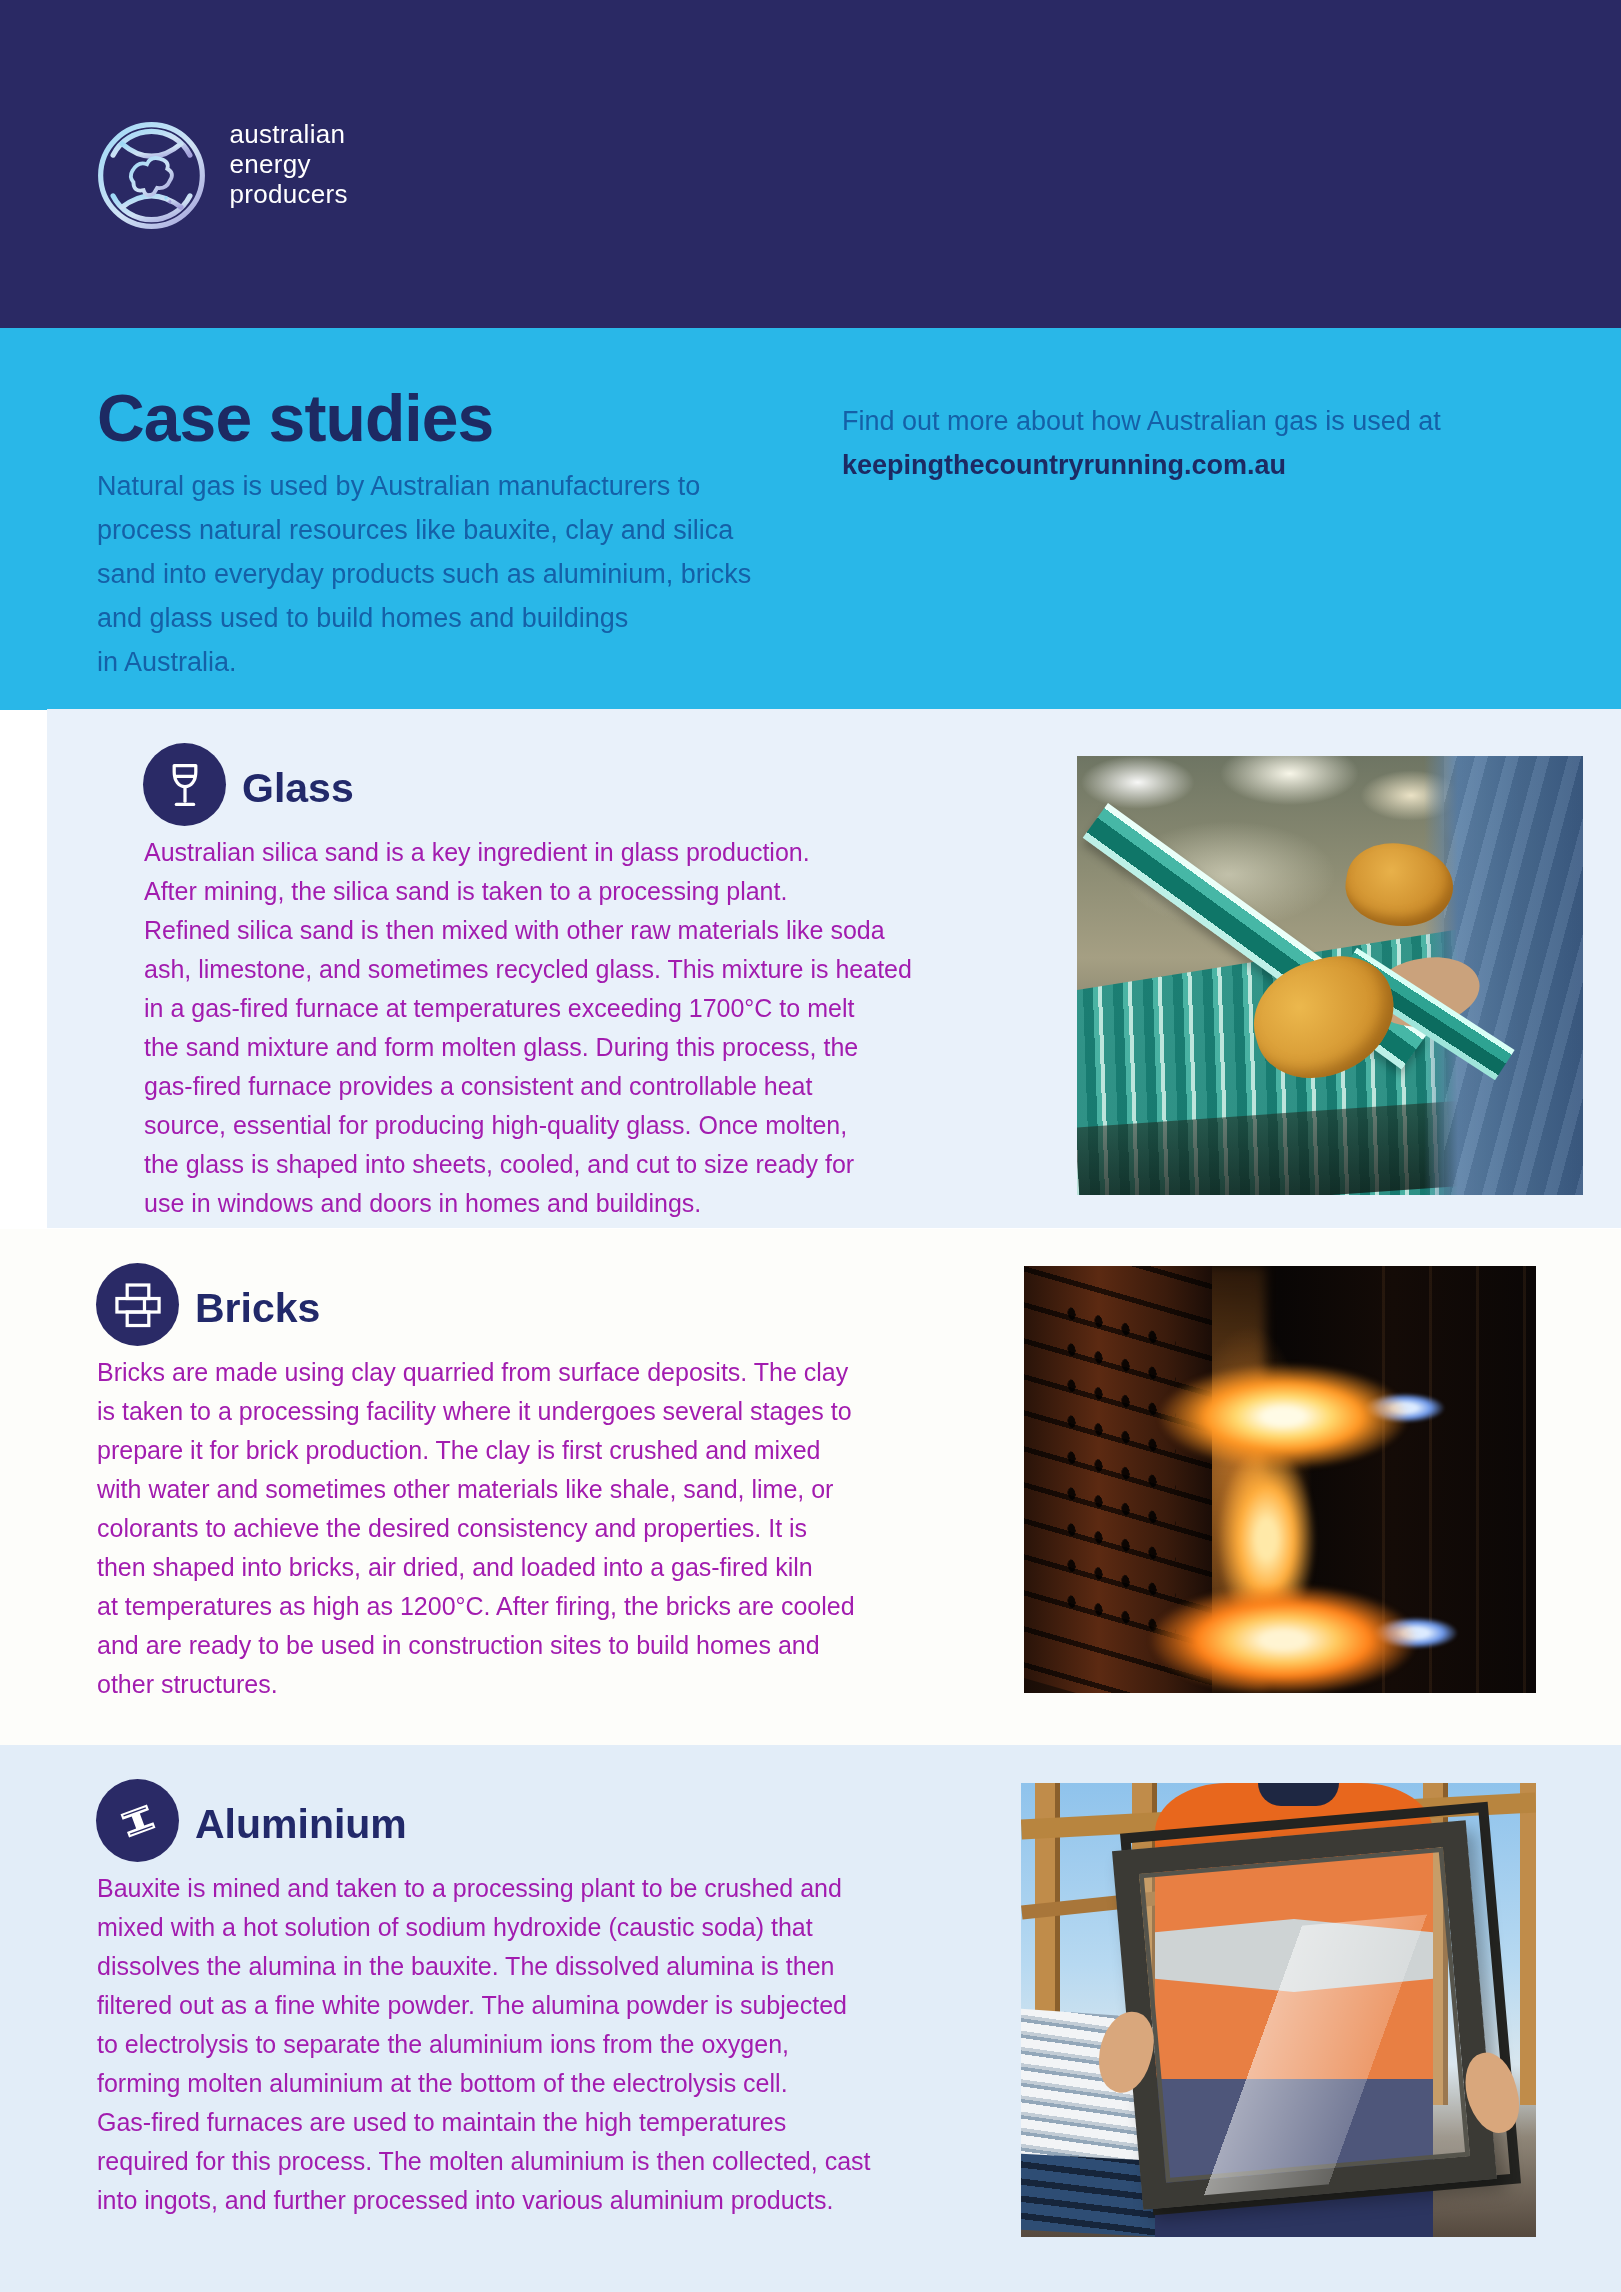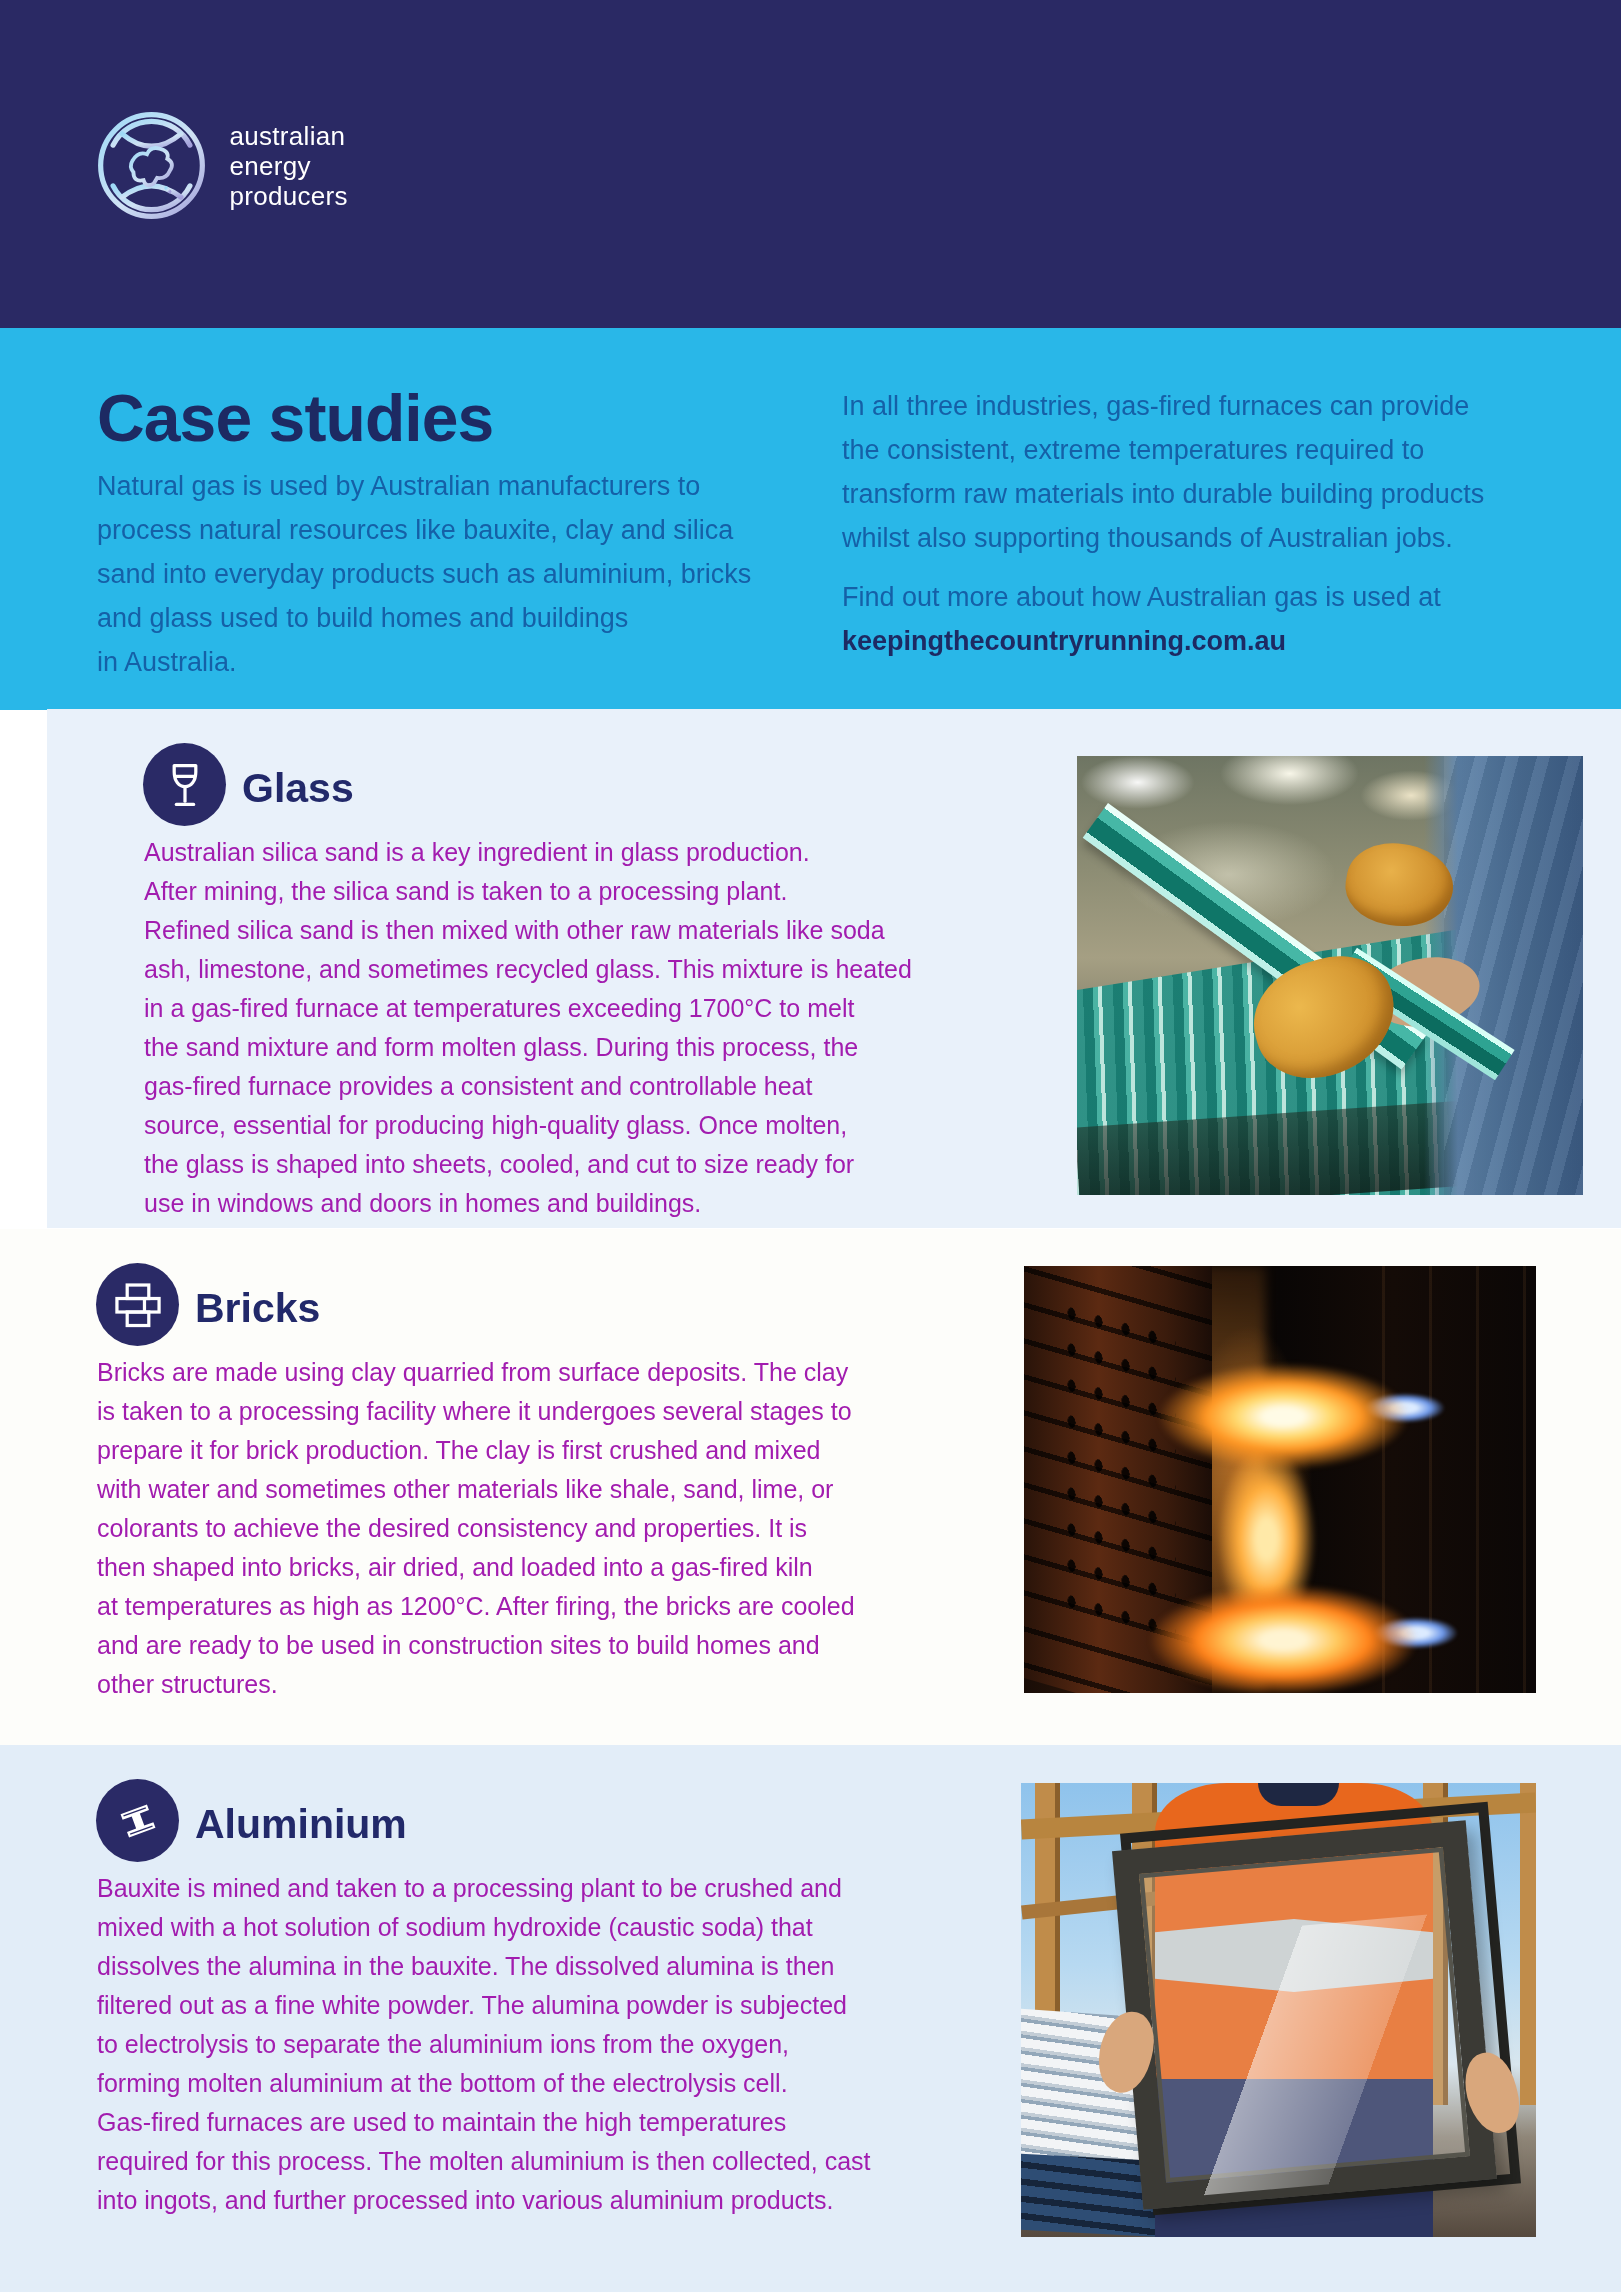--- a/index.html
+++ b/index.html
@@ -2,21 +2,21 @@
 <html style="font-size:14.3px"><head>
 <meta charset="utf-8">
 <style>
   *{margin:0;padding:0;box-sizing:border-box;}
   html,body{width:1621px;}
   body{font-family:"Liberation Sans",sans-serif;background:#ffffff;}
   .page{position:relative;width:1621px;height:2293px;overflow:hidden;background:#ffffff;}
 
   
   .masthead{position:absolute;left:0;top:0;width:1621px;height:328px;background:#2a2964;}
-  .logo{position:absolute;left:95px;top:109px;display:flex;align-items:center;}
+  .logo{position:absolute;left:95px;top:119px;display:flex;align-items:flex-start;}
   .logo-icon{width:113px;height:113px;flex:0 0 auto;}
   .logo-text{color:#ffffff;font-size:26px;line-height:30px;margin-left:21.5px;letter-spacing:0.3px;}
   .doc-title{position:absolute;left:435px;top:73px;color:#44b8ea;font-weight:bold;
              font-size:75px;line-height:93px;letter-spacing:-1.3px;}
 
   
   .hero{position:absolute;left:0;top:328px;width:1621px;height:382px;background:#29b7e8;text-decoration:underline;}
   .hero-heading{position:absolute;left:97px;top:52px;font-size:66px;font-weight:bold;
                 color:#1d2a63;letter-spacing:-0.9px;}
   .hero-intro{position:absolute;left:97px;top:136px;width:734px;font-size:27px;line-height:44px;
@@ -156,24 +156,20 @@
   </header>
 
   <section class="hero">
     <h2 class="hero-heading">Case studies</h2>
     <p class="hero-intro">Natural gas is used by Australian manufacturers to
 process natural resources like bauxite, clay and silica
 sand into everyday products such as aluminium, bricks
 and glass used to build homes and buildings
 in Australia.</p>
     <div class="hero-right">
-      <p style="white-space:pre-line">In all three industries, gas-fired furnaces can provide
-the consistent, extreme temperatures required to
-transform raw materials into durable building products
-whilst also supporting thousands of Australian jobs.</p>
       <p class="find-out">
         <span>Find out more about how Australian gas is used at</span><br>
         <span class="hero-link">keepingthecountryrunning.com.au</span>
       </p>
     </div>
   </section>
 
   <section class="case case-glass">
     <div class="badge">
       <svg viewBox="0 0 100 100">

